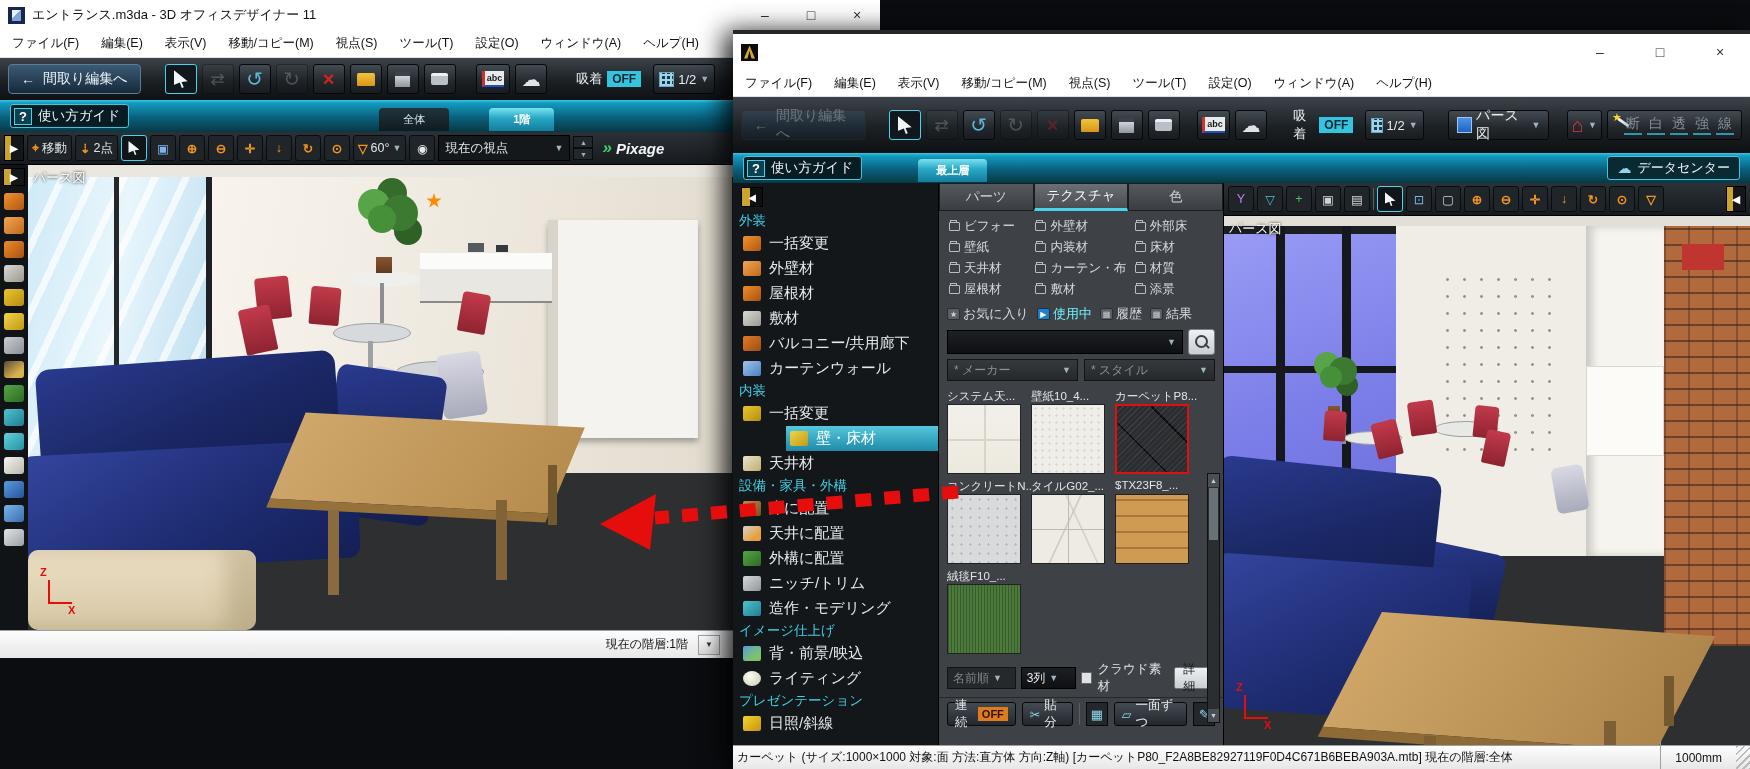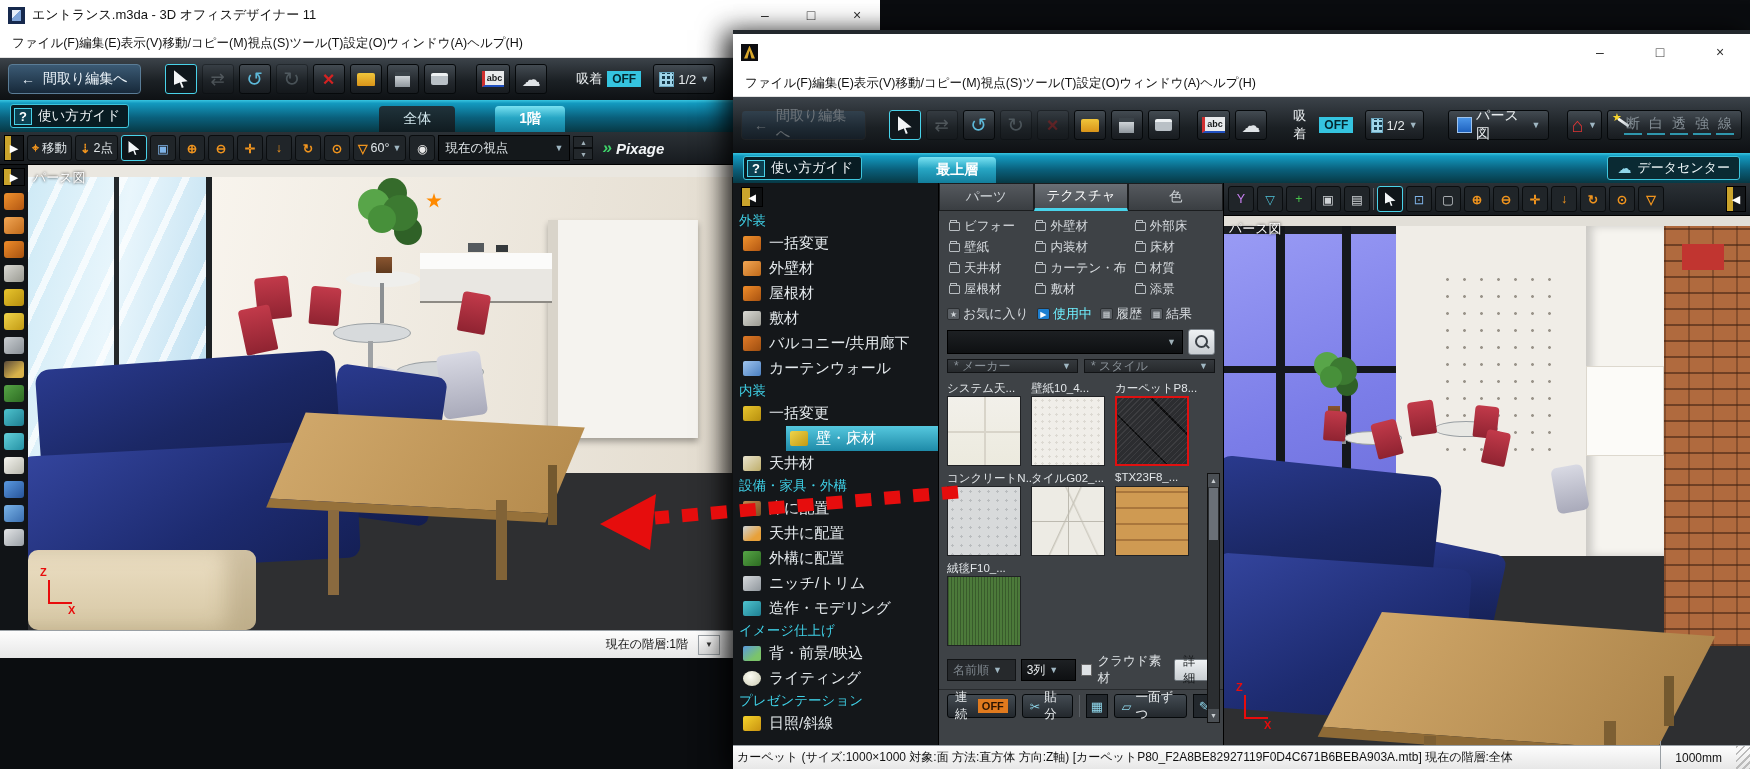--- a/index.html
+++ b/index.html
@@ -17,21 +17,21 @@
   .ico-office { background:#16294d; position:relative; }
   .ico-office::after { content:""; position:absolute; left:4px; top:3px; width:9px; height:11px;
     background:linear-gradient(135deg,#e8eef8 40%,#7fa4d8 41%); }
   .ico-archi { background:#0c0c10; position:relative; }
   .ico-archi::after { content:""; position:absolute; left:3px; top:2px; width:11px; height:13px;
     background:#d8a62c; clip-path:polygon(50% 0,100% 100%,68% 100%,50% 40%,32% 100%,0 100%); }
   .title-text { font-size:13px; color:#111; }
   .win-btns { margin-left:auto; display:flex; height:100%; }
   .win-btn { width:46px; height:100%; display:flex; align-items:center; justify-content:center;
     font-size:14px; color:#333; }
-  .menubar { height:28px; background:#fff; display:flex; align-items:center; 
+  .menubar { height:28px; background:#fff; display:flex; align-items:center; gap:22px;
     padding-left:12px; border-bottom:1px solid #e2e2e2; }
   #right-window .menubar { height:27px; }
   .mi { font-size:12.5px; color:#111; white-space:nowrap; }
 
   
   .toolbar { background:linear-gradient(180deg,#3c434a 0%,#1b2024 55%,#0e1114 100%);
     display:flex; align-items:center; gap:5px; padding:0 8px; }
   #left-window .toolbar { height:42px; }
   #right-window .toolbar { height:56px; }
   .tbtn { height:30px; min-width:32px; display:flex; align-items:center; justify-content:center;
@@ -61,21 +61,21 @@
   .dtg { font-size:14px; color:#848e95; border-bottom:2px solid #2f97ad; padding:0 2px; margin:0 2px; }
 
   
   .tealband { background:linear-gradient(180deg,#38c5e0 0%,#139ac0 10%,#0a607c 55%,#073945 100%);
     display:flex; align-items:center; padding:0 10px; }
   #left-window .tealband { height:32px; }
   #right-window .tealband { height:30px; }
   .guide-btn { display:flex; align-items:center; gap:6px; background:#081c23; border:1px solid #3fc6dd;
     border-radius:3px; padding:2px 8px 2px 3px; color:#f2f7f9; font-size:13.5px; }
   .qbox { background:#0c4152; border:1px solid #49d3ea; color:#fff; font-weight:bold; padding:0 4px; font-size:13px; }
-  .tab { padding:4px 24px; font-size:14px; color:#cfe4ea; background:linear-gradient(#20333b,#101b20);
+  .tab { padding:4px 24px; font-size:11px; color:#cfe4ea; background:linear-gradient(#20333b,#101b20);
     border-radius:4px 4px 0 0; margin-top:6px; }
   .tab.active { background:linear-gradient(#79e2f2,#27a6c4 45%,#137e9c); color:#fff; font-weight:bold; }
   .dc-btn { margin-left:auto; display:flex; align-items:center; gap:6px; background:#0a2a33;
     border:1px solid #3fc6dd; border-radius:3px; padding:2px 9px; color:#eef6f8; font-size:13px; }
   .cloud-chip { color:#8fd6ea; font-size:14px; line-height:1; }
 
   
   .viewbar { background:linear-gradient(180deg,#2b3136,#171b1f); display:flex; align-items:center;
     gap:3px; padding:0 4px; border-bottom:1px solid #000; }
   #left-window .viewbar { height:33px; }
@@ -136,21 +136,21 @@
   .ddrow { display:flex; align-items:center; gap:5px; padding:4px 8px; }
   .bigdd { flex:1; height:24px; background:linear-gradient(#1d2023,#0e1012); border:1px solid #000;
     display:flex; align-items:center; justify-content:flex-end; padding:0 6px; color:#9fb0b8; font-size:9px; }
   .searchbtn { width:27px; height:26px; background:linear-gradient(#eef1f3,#c9ced2); border:1px solid #7c838a;
     border-radius:3px; position:relative; }
   .searchbtn::before { content:""; position:absolute; left:6px; top:5px; width:9px; height:9px;
     border:2px solid #3a4builder046; border:2px solid #3a4046; border-radius:50%; }
   .searchbtn::after { content:""; position:absolute; left:15px; top:15px; width:6px; height:2px;
     background:#3a4046; transform:rotate(45deg); }
   .makerrow { display:flex; gap:6px; padding:0 8px 4px 8px; }
-  .mkdd { flex:1; height:14px; background:linear-gradient(#35393d,#26292c); border:1px solid #121416;
+  .mkdd { flex:1; height:22px; background:linear-gradient(#35393d,#26292c); border:1px solid #121416;
     color:#8a9299; font-size:12px; display:flex; align-items:center; padding:0 6px; gap:20px; }
   .mkdd .carat { margin-left:auto; }
   .thumbs { display:flex; flex-wrap:wrap; padding:4px 0 0 8px; width:262px; }
   .thumbwrap { width:84px; margin-bottom:5px; }
   .thumblabel { font-size:11.5px; color:#e2e6e9; height:15px; white-space:nowrap; overflow:hidden; }
   .thumb { width:74px; height:70px; border:1px solid #202225; }
   .thumb.selred { border:2px solid #e01010; }
   .t-tile { background:linear-gradient(#f2f0ea,#eceade); position:relative; }
   .t-tile::before { content:""; position:absolute; left:50%; top:0; width:2px; height:100%; background:#d8d4c9; }
   .t-tile::after { content:""; position:absolute; top:50%; left:0; height:2px; width:100%; background:#d8d4c9; }

